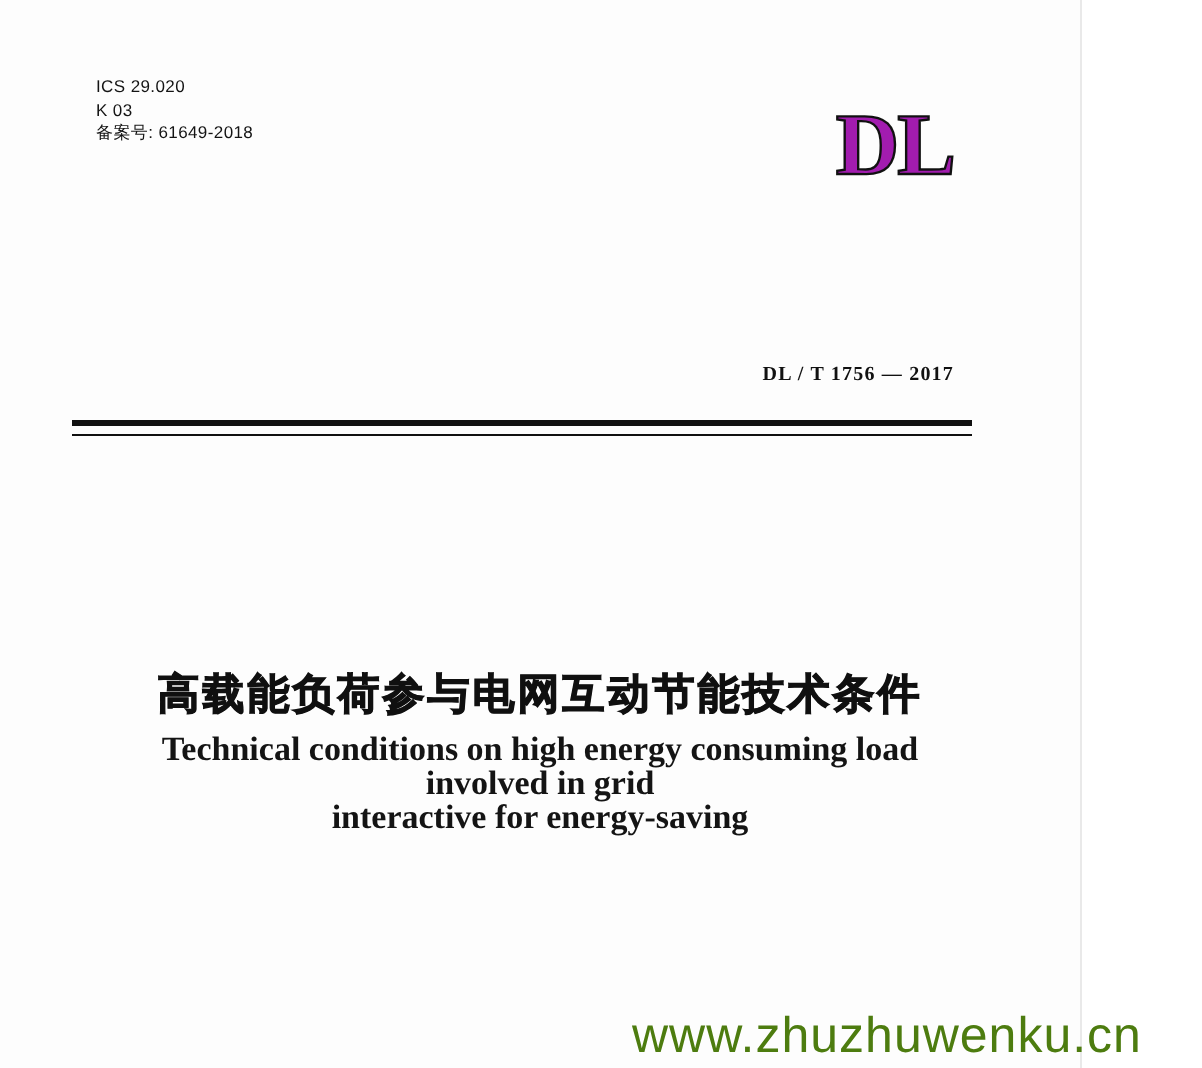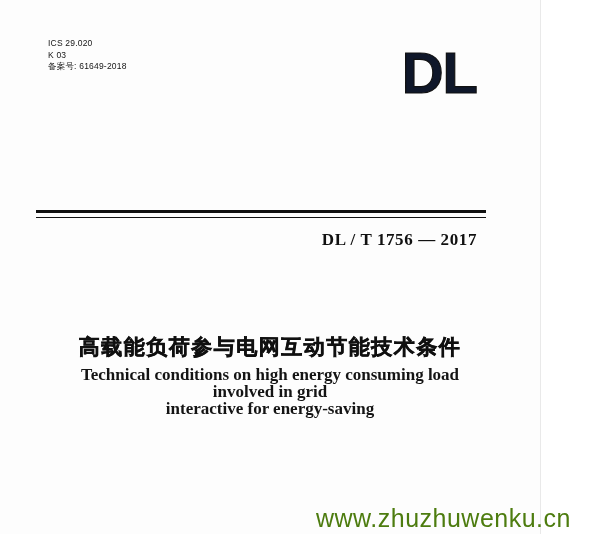--- a/index.html
+++ b/index.html
@@ -52,26 +52,26 @@
 
   
   .emblem {
     position: absolute;
     right: 112px;
     top: 44px;
     width: 130px;
     height: 62px;
   }
   .emblem-text {
-    font-family: Liberation Sans, sans-serif;
+    font-family: Liberation Serif, serif;
     font-weight: bold;
-    font-size: 58px;
+    font-size: 44px;
     line-height: 58px;
     letter-spacing: -1px;
-    color: #0f172a;
+    color: #a21caf;
     text-align: right;
     -webkit-text-stroke: 1.2px #111111;
   }
 
   
   .cn-standard-line {
     position: absolute;
     left: 0;
     top: 120px;
     width: 540px;
@@ -84,24 +84,23 @@
     -webkit-text-stroke: 0.7px #0d0d0d;
   }
 
   
   .std-number {
     position: absolute;
     right: 112px;
     top: 182px;
     font-family: "Liberation Serif", serif;
     font-weight: bold;
-    font-size: 17px;
+    font-size: 10px;
     letter-spacing: 0.6px;
     color: #111111;
-    margin-top: 48px;
   }
 
   
   .rule-thick {
     position: absolute;
     left: 36px;
     top: 210px;
     width: 450px;
     height: 3px;
     background: #111111;

